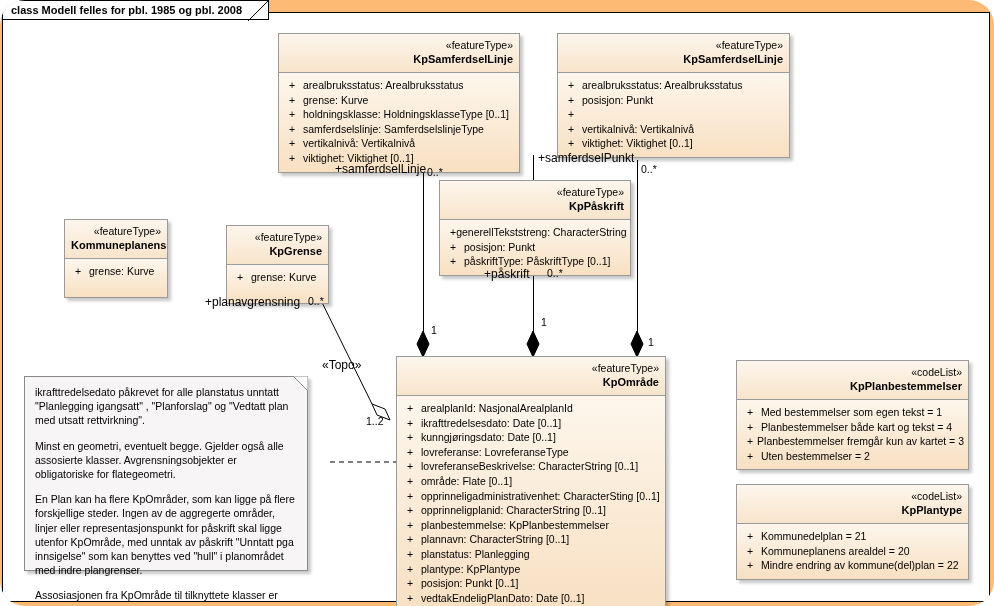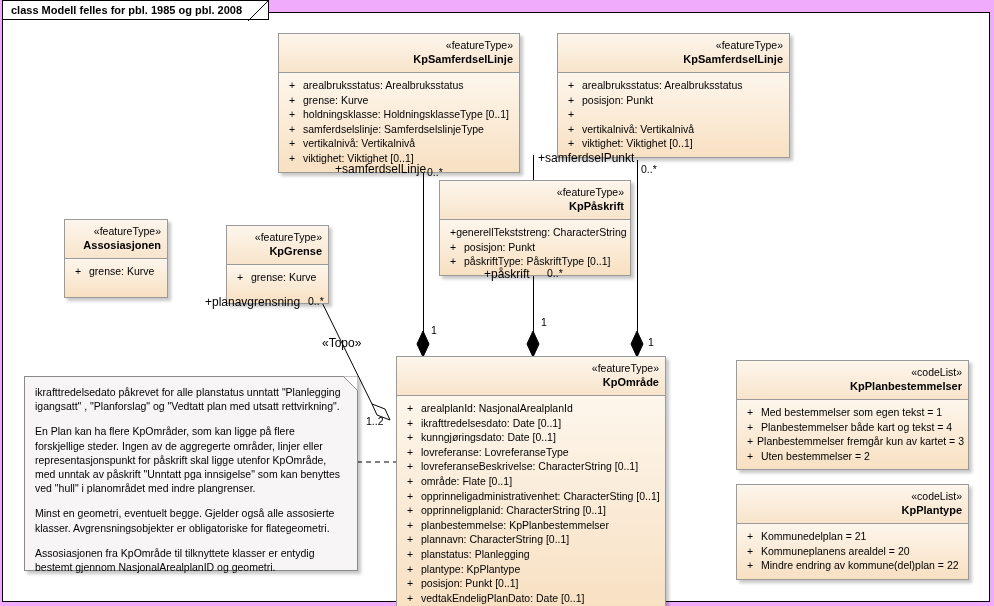--- a/index.html
+++ b/index.html
@@ -1,17 +1,17 @@
 <!DOCTYPE html>
 <html><head>
 <meta charset="utf-8">
 <style>
   html,body{margin:0;padding:0;background:#ffffff;}
   body{font-family:"Liberation Sans","DejaVu Sans",sans-serif;}
-  #canvas{position:relative;width:994px;height:606px;background:#f0abfc;overflow:hidden;}
+  #canvas{position:relative;width:994px;height:606px;background:#fdba74;overflow:hidden;border-radius:25px;}
 
   
   .frame{position:absolute;left:2px;top:12px;width:988px;height:590px;border:1px solid #000;box-sizing:border-box;background:#fff;}
   .frame-tab{position:absolute;left:2px;top:0px;height:20px;box-sizing:border-box;
              border:1px solid #000;background:#fff;padding:0 26px 0 8px;
              display:flex;align-items:center;font-size:11px;font-weight:bold;color:#000;z-index:5;}
   .frame-tab-corner{position:absolute;top:0;right:0;width:20px;height:20px;overflow:hidden;}
   .frame-tab-corner svg{display:block;}
 
   
@@ -82,21 +82,21 @@
 
   <div class="lbl" style="left:538px;top:151px;">+samferdselPunkt</div>
   <div class="mult" style="left:641px;top:163px;">0..*</div>
 
   <div class="lbl" style="left:484px;top:267px;">+påskrift</div>
   <div class="mult" style="left:547px;top:267px;">0..*</div>
 
   <div class="lbl" style="left:205px;top:295px;">+planavgrensning</div>
   <div class="mult" style="left:308px;top:295px;">0..*</div>
 
-  <div class="lbl" style="left:322px;top:336px;">«Topo»</div>
+  <div class="lbl" style="left:322px;top:358px;">«Topo»</div>
   <div class="mult" style="left:366px;top:415px;">1..2</div>
 
   <div class="mult" style="left:431px;top:324px;">1</div>
   <div class="mult" style="left:541px;top:316px;">1</div>
   <div class="mult" style="left:648px;top:336px;">1</div>
 
   <div class="cls" style="left:278px;top:33px;width:242px;">
     <div class="cls-head">
       <div class="stereo">«featureType»</div>
       <div class="clsname">KpSamferdselLinje</div>
@@ -174,21 +174,21 @@
       <div class="attr">
           <span class="vis">+</span>
           <span class="txt">påskriftType: PåskriftType [0..1]</span>
         </div>
     </div>
   </div>
 
   <div class="cls" style="left:64px;top:219px;width:104px;">
     <div class="cls-head">
       <div class="stereo">«featureType»</div>
-      <div class="clsname">Assosiasjonen</div>
+      <div class="clsname">Kommuneplanens</div>
     </div>
     <div class="cls-body" style="padding-bottom:18px;">
       <div class="attr">
           <span class="vis">+</span>
           <span class="txt">grense: Kurve</span>
         </div>
     </div>
   </div>
 
   <div class="cls" style="left:226px;top:225px;width:103px;">
@@ -308,27 +308,27 @@
           <span class="vis">+</span>
           <span class="txt">Kommuneplanens arealdel = 20</span>
         </div>
       <div class="attr">
           <span class="vis">+</span>
           <span class="txt">Mindre endring av kommune(del)plan = 22</span>
         </div>
     </div>
   </div>
 
-  <div class="note" style="left:24px;top:376px;width:334px;height:195px;">
+  <div class="note" style="left:24px;top:376px;width:284px;height:195px;">
     <svg class="note-fold" viewBox="0 0 15 15">
       <polygon points="0,0 15,15 0,15" fill="#f7f5f5"></polygon>
       <polygon points="0,0 15,15 15,0" fill="#ffffff" stroke="#8a8a8a" stroke-width="1"></polygon>
       <line x1="0" y1="0" x2="15" y2="15" stroke="#8a8a8a" stroke-width="1"></line>
     </svg>
     <div class="note-inner">
       <p>ikrafttredelsedato påkrevet for alle planstatus unntatt "Planlegging igangsatt" , "Planforslag" og "Vedtatt plan med utsatt rettvirkning".</p>
+      <p>Minst en geometri, eventuelt begge. Gjelder også alle assosierte klasser. Avgrensningsobjekter er  obligatoriske for flategeometri.</p>
       <p>En Plan kan ha flere KpOmråder, som kan ligge på flere forskjellige steder. Ingen av de aggregerte områder,  linjer eller representasjonspunkt for påskrift skal ligge utenfor KpOmråde, med unntak av påskrift "Unntatt pga innsigelse" som kan benyttes ved "hull" i planområdet med indre plangrenser.</p>
-      <p>Minst en geometri, eventuelt begge. Gjelder også alle assosierte klasser. Avgrensningsobjekter er  obligatoriske for flategeometri.</p>
       <p>Assosiasjonen fra KpOmråde til tilknyttete klasser er entydig bestemt gjennom NasjonalArealplanID og geometri.</p>
     </div>
   </div>
 
 </div>
 
 </body></html>

